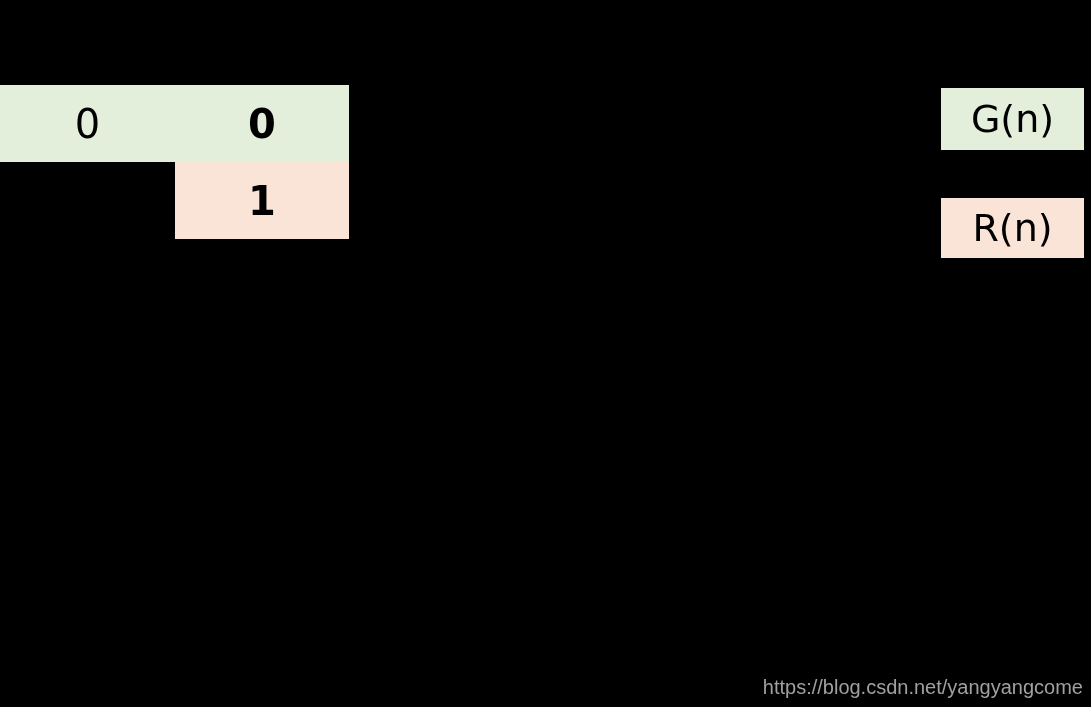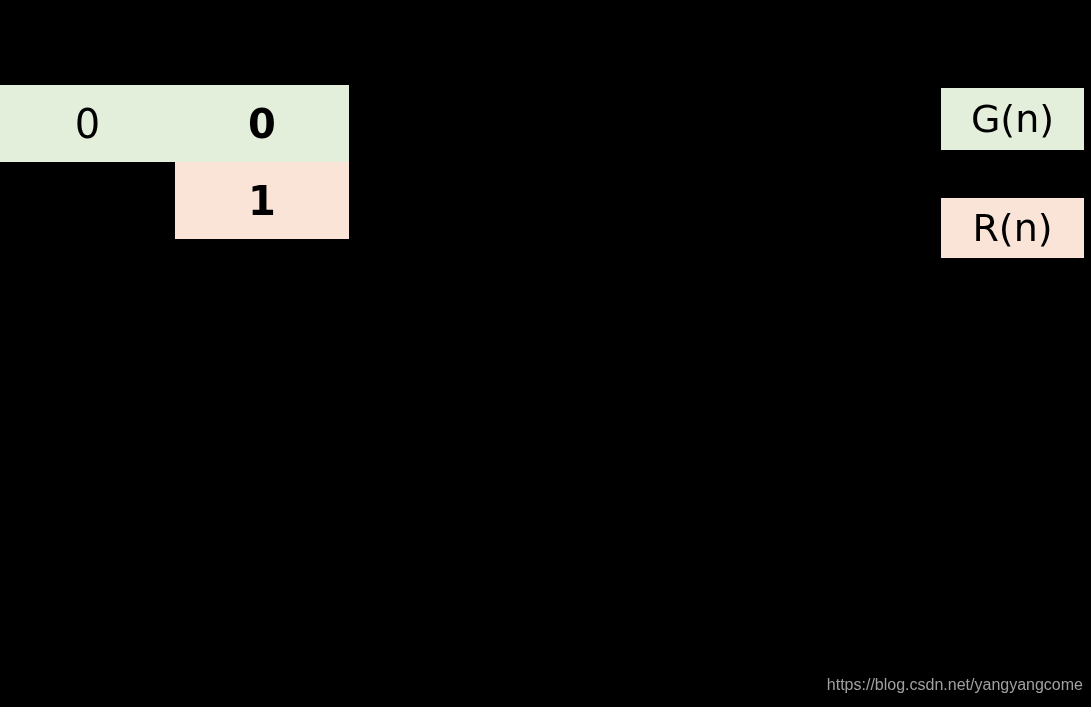--- a/index.html
+++ b/index.html
@@ -63,21 +63,21 @@
     left: 941px; top: 198px; width: 143px; height: 60px;
     background: #fae3d7;
   }
 
   
   .watermark {
     position: absolute;
     right: 8px;
     top: 676px;
     color: #a0a0a0;
-    font-size: 16px;
+    font-size: 20px;
     font-family: "Liberation Sans", sans-serif;
     letter-spacing: 0px;
     white-space: nowrap;
     user-select: none;
   }
 </style>
 </head>
 <body>
 
 <div id="stage">

